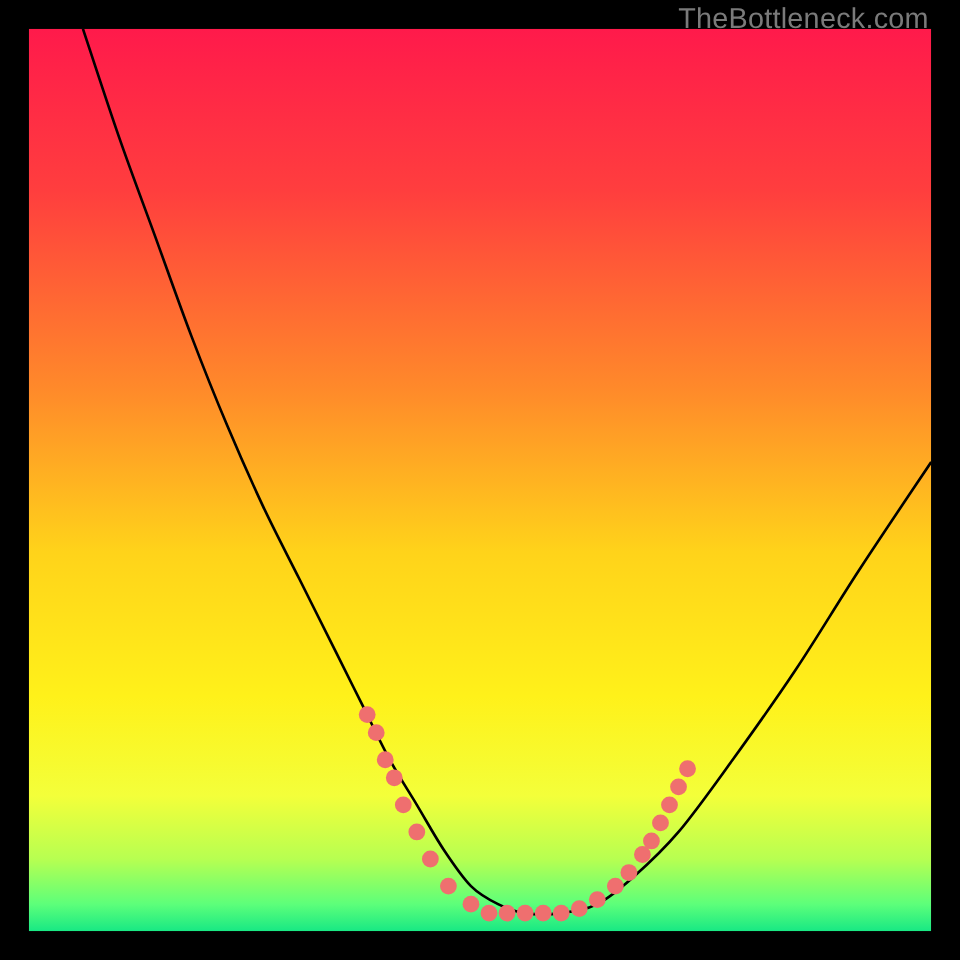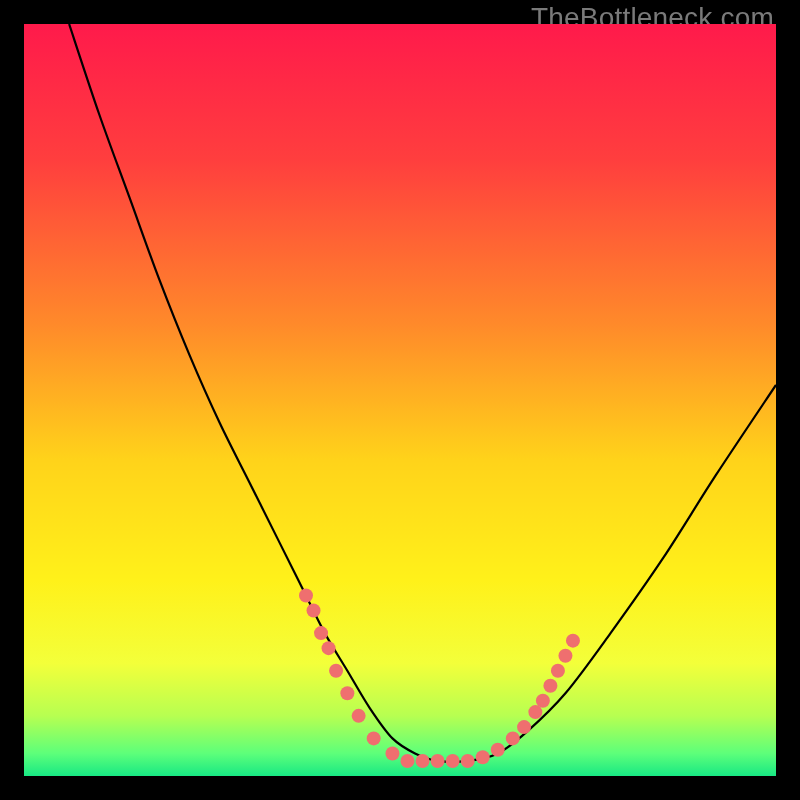--- a/index.html
+++ b/index.html
@@ -24,21 +24,21 @@
     left: 0;
     top: 0;
     width: 752px;
     height: 752px;
   }
   .watermark {
     position: absolute;
     top: 2px;
     right: 26px;
     color: #7a7a7a;
-    font-size: 28px;
+    font-size: 24px;
     font-weight: 500;
     letter-spacing: 0.2px;
   }
   svg { display: block; }
 </style>
 </head>
 <body>
 
 <div class="watermark">TheBottleneck.com</div>
 

